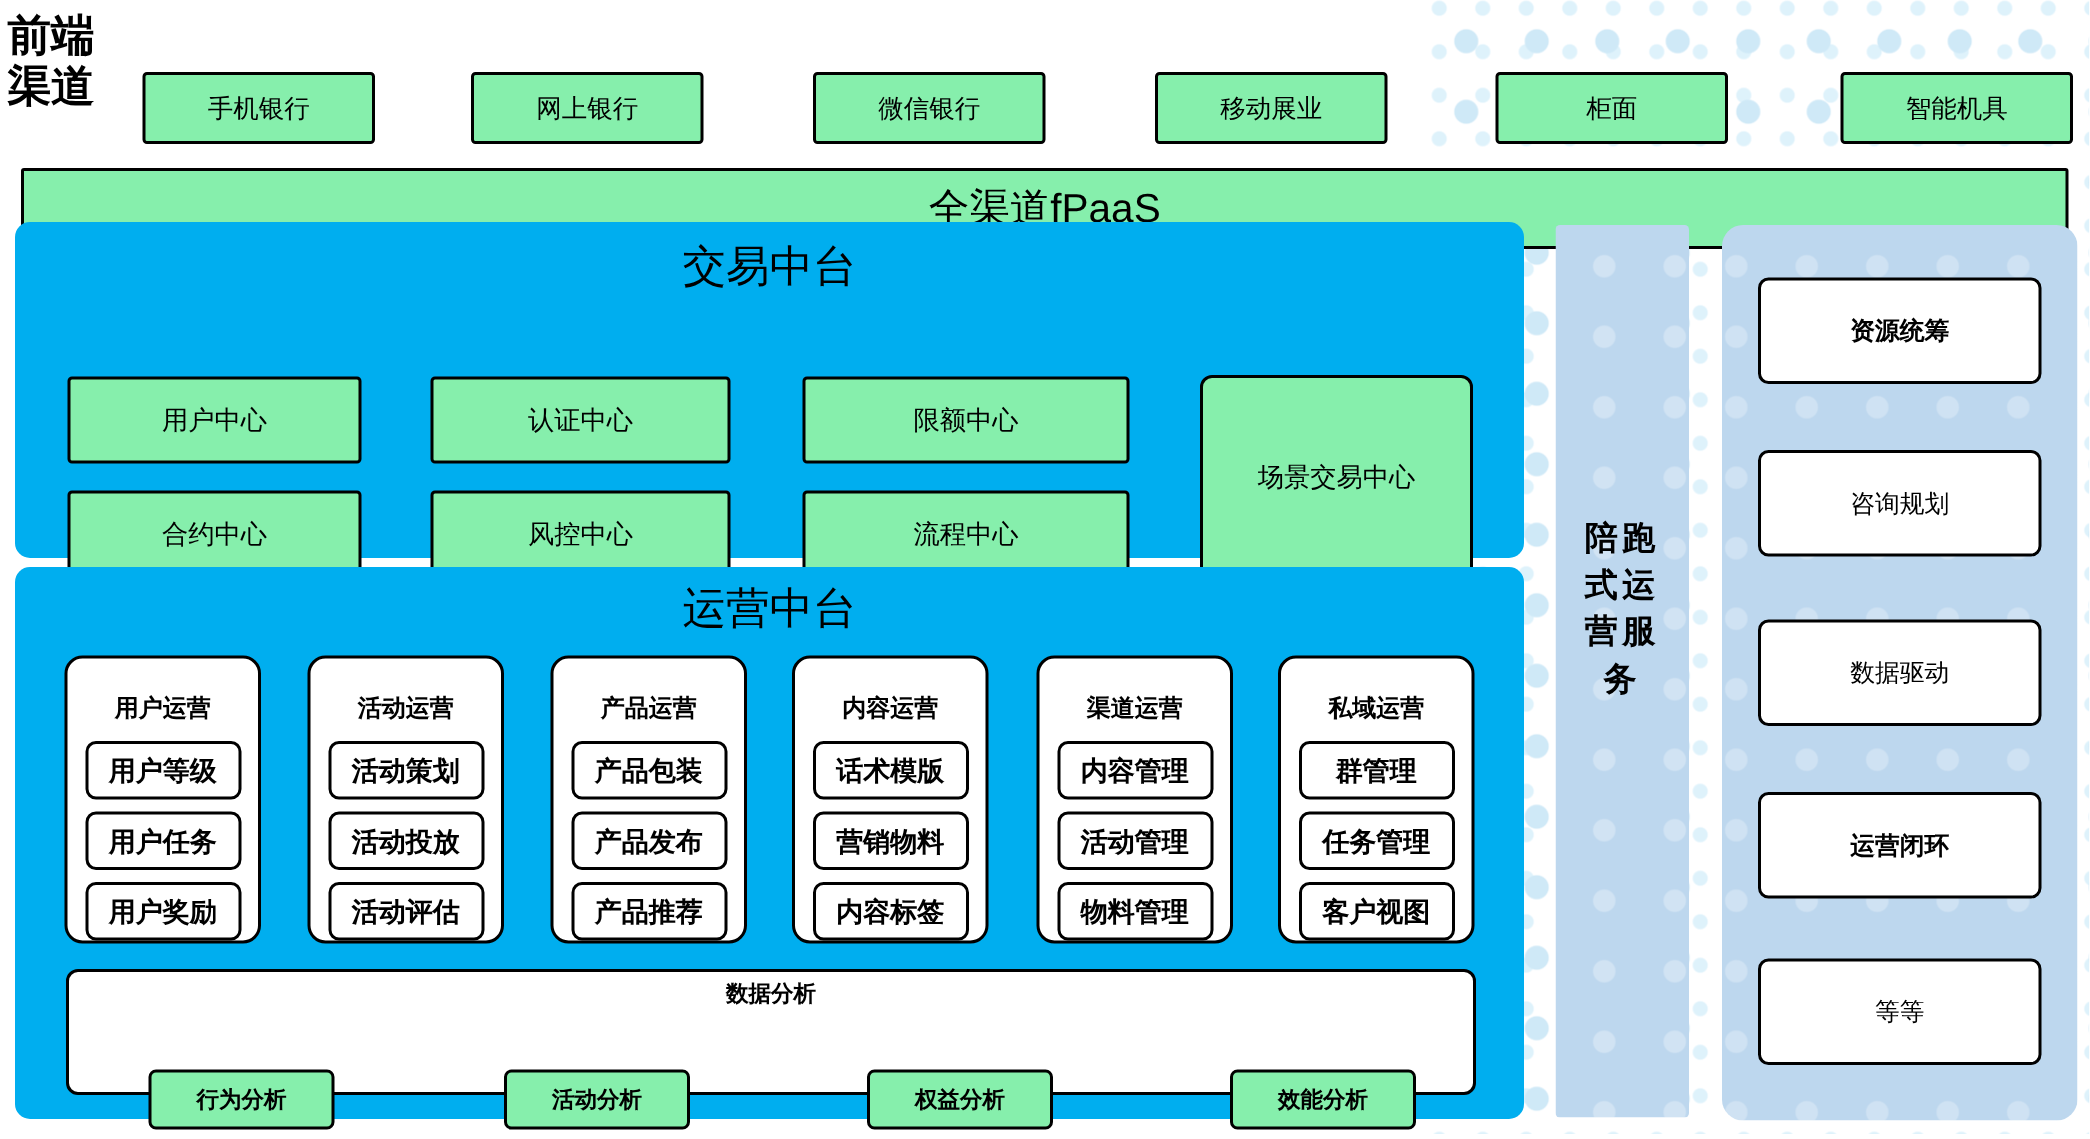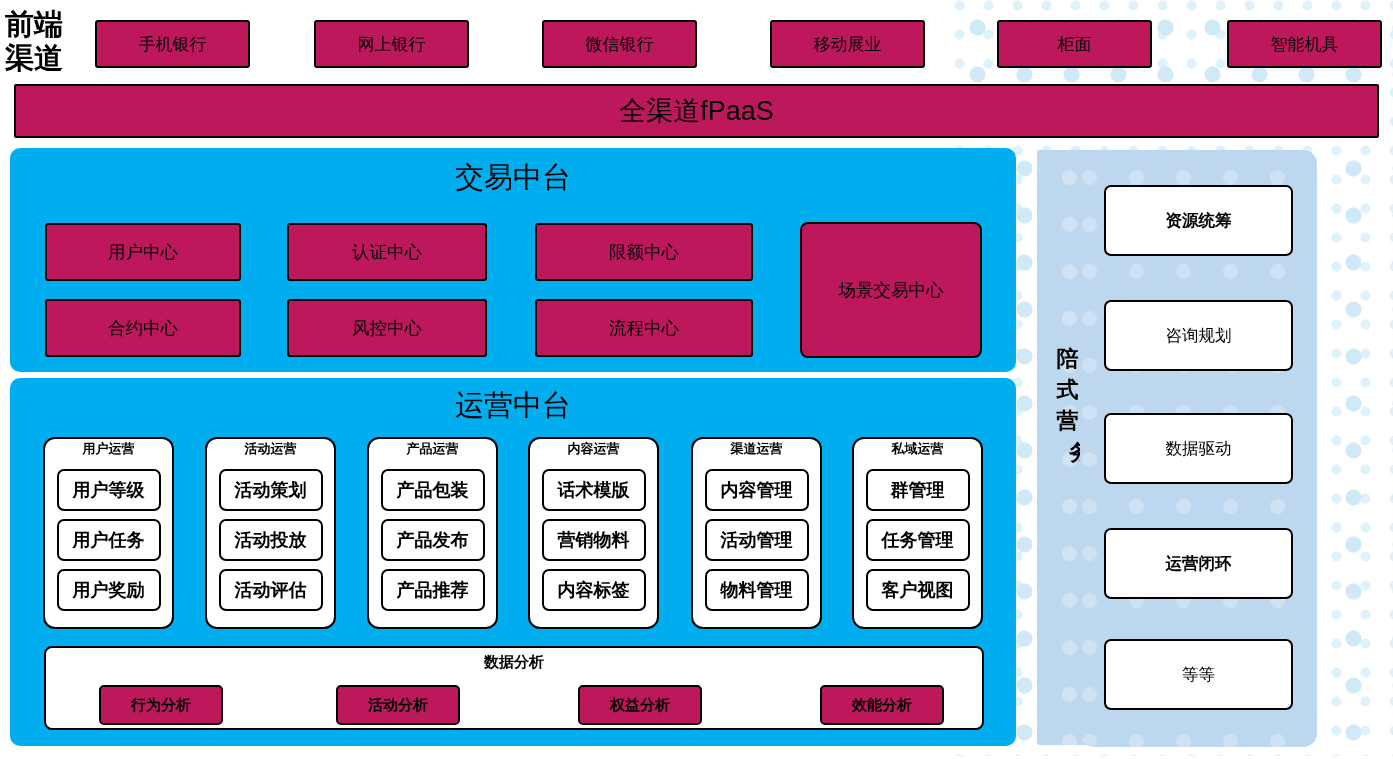--- a/index.html
+++ b/index.html
@@ -23,58 +23,58 @@
     background-size:47px 47px, 29px 29px;
     background-position:8px 4px, 28px 20px;
   }
 
   .front-label{
     position:absolute;left:5px;top:8px;width:66px;
     font-family:"Liberation Serif","DejaVu Serif",serif;
     font-weight:700;font-size:29px;line-height:1.16;word-break:break-all;
   }
 
-  .bx{position:absolute;background:#be185d;border:2px solid var(--ink);border-radius:3px;
-      display:flex;align-items:center;justify-content:center;}
+  .bx{position:absolute;background:#86efac;border:2px solid var(--ink);border-radius:3px;
+      display:flex;align-items:center;justify-content:center;margin-top:28px;}
   .chan{top:20px;width:155px;height:48px;font-size:17px;font-weight:500;}
 
   .fpaas{left:14px;top:84px;width:1365px;height:54px;font-size:27px;font-weight:400;border-radius:2px;}
 
   .sec{position:absolute;left:10px;width:1006px;background:var(--platform-blue);border-radius:10px;}
   .trans{top:148px;height:224px;}
   .ops{top:378px;height:368px;}
   .sec-title{position:absolute;top:10px;left:0;right:0;text-align:center;
              font-size:29px;font-weight:400;}
   .ops .sec-title{top:8px;}
   .wbox{font-size:17.5px;font-weight:500;}
   .tall{border-radius:8px;}
 
   .col{position:absolute;top:59px;width:131px;height:192px;background:#fff;
        border:2px solid var(--ink);border-radius:12px;
        display:flex;flex-direction:column;align-items:center;}
-  .col-h{margin-top:1px;font-size:13px;font-weight:600;}
+  .col-h{margin-top:23px;font-size:16px;font-weight:600;}
   .sub{width:104px;height:42px;background:#fff;border:2px solid var(--ink);border-radius:7px;
        display:flex;align-items:center;justify-content:center;
        font-size:18px;font-weight:600;margin-top:8px;}
   .col-h + .sub{margin-top:11px;}
 
   .analysis{position:absolute;left:34px;top:268px;width:940px;height:84px;background:#fff;
             border:2px solid var(--ink);border-radius:8px;}
   .ana-title{text-align:center;margin-top:5px;font-size:15px;font-weight:600;}
   .ana-box{top:37px;width:124px;height:40px;font-size:15px;font-weight:600;border-radius:5px;}
 
   .side-bar{position:absolute;left:1037px;top:150px;width:89px;height:595px;
             background-color:var(--panel-blue);border-radius:3px;
             background-image:radial-gradient(circle, rgba(255,255,255,0.30) 7px, transparent 8px);
             background-size:47px 47px;background-position:-38px 4px;
             display:flex;justify-content:center;}
   .vtext{margin-top:193px;width:58px;text-align:center;font-size:22px;font-weight:600;
          line-height:1.42;letter-spacing:3px;word-break:break-all;}
 
-  .side-panel{position:absolute;left:1080px;top:150px;width:237px;height:597px;
+  .side-panel{position:absolute;left:1148px;top:150px;width:237px;height:597px;
               background-color:var(--panel-blue);border-radius:14px;
               background-image:radial-gradient(circle, rgba(255,255,255,0.28) 7px, transparent 8px);
               background-size:47px 47px;background-position:-14px 4px;}
   .pbox{position:absolute;left:24px;width:189px;height:71px;background:#fff;
         border:2px solid var(--ink);border-radius:7px;
         display:flex;align-items:center;justify-content:center;
         font-size:16.5px;font-weight:500;}
   .pbox.bold{font-weight:700;}
 </style>
 </head>

